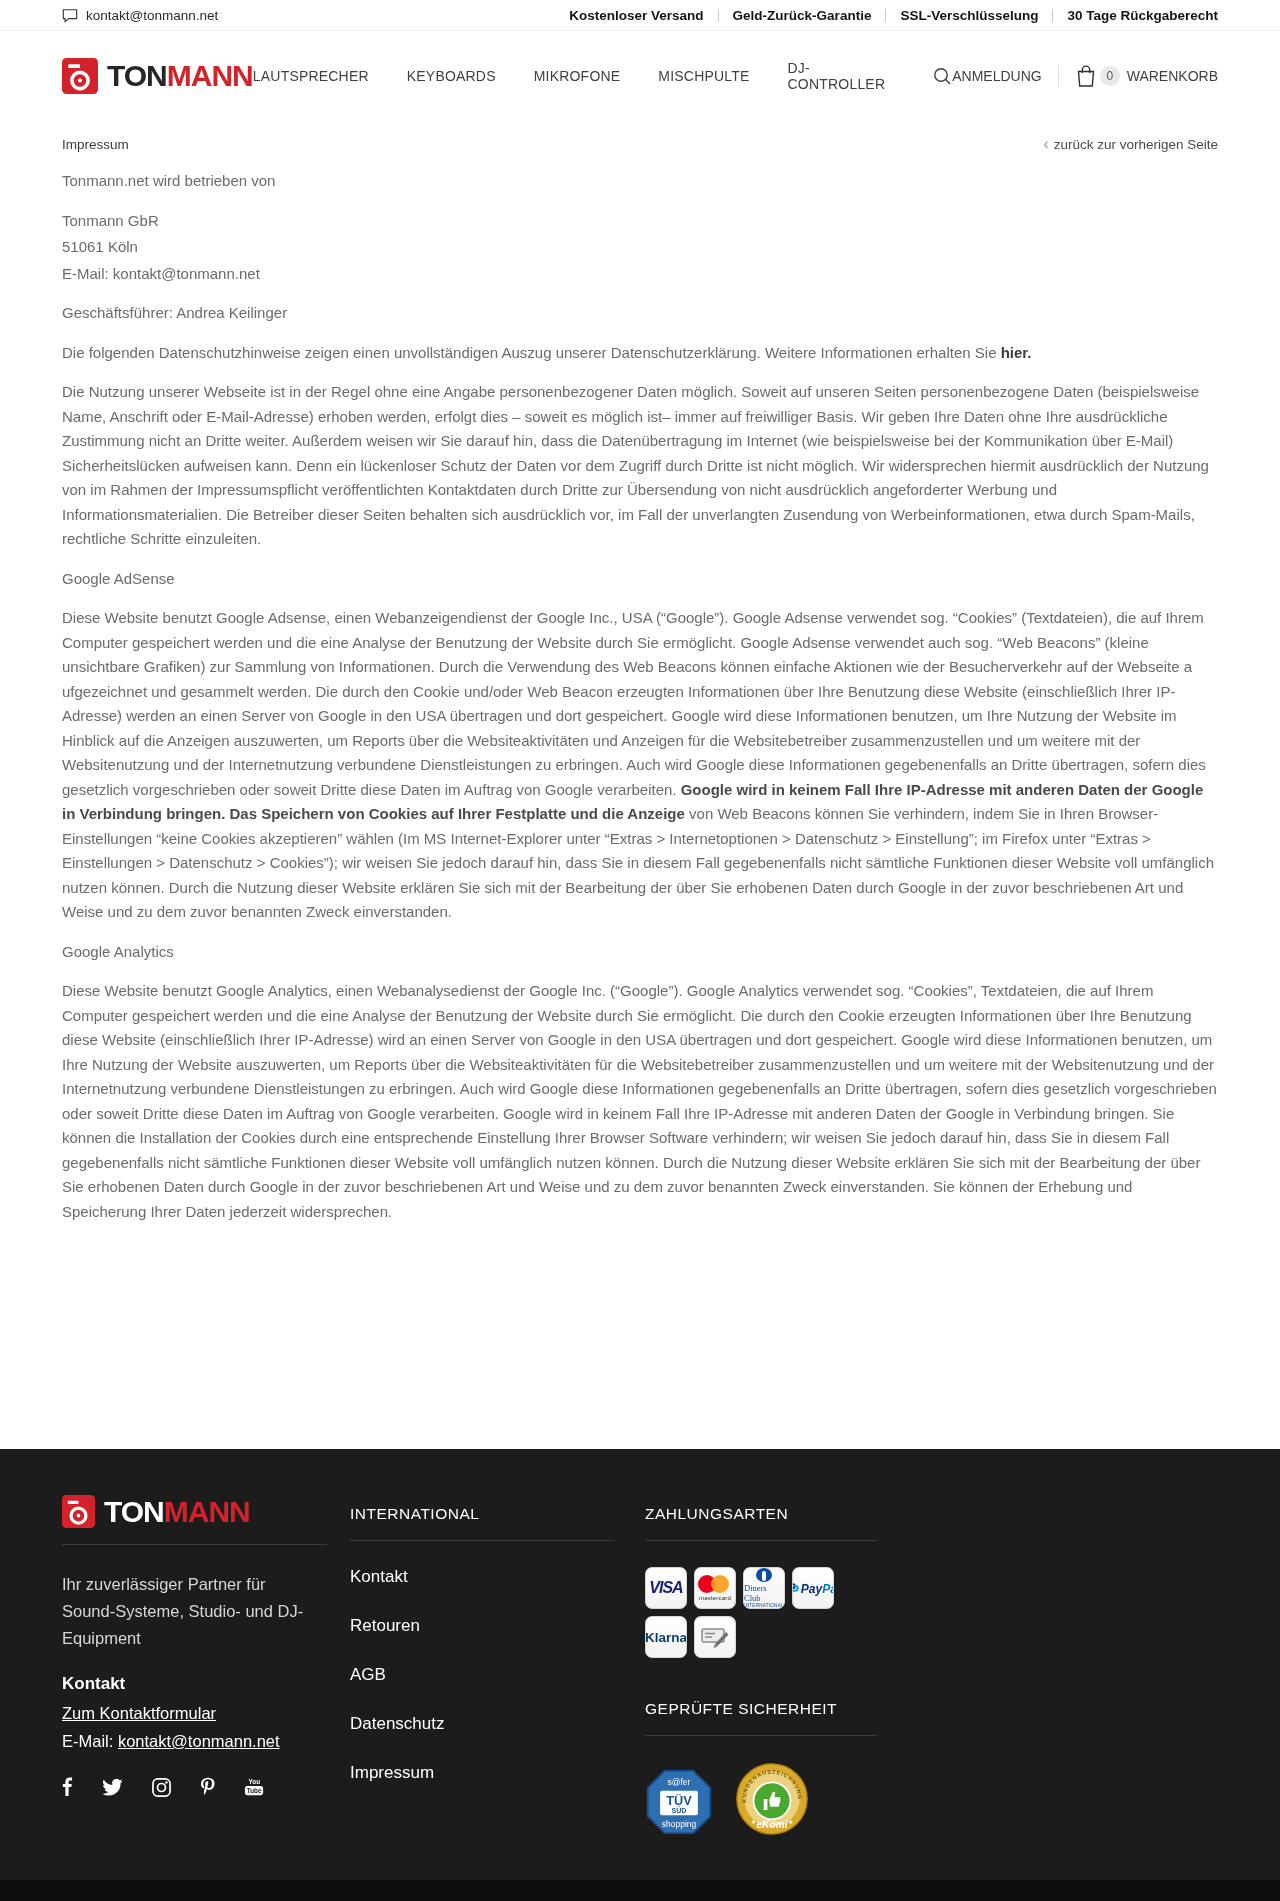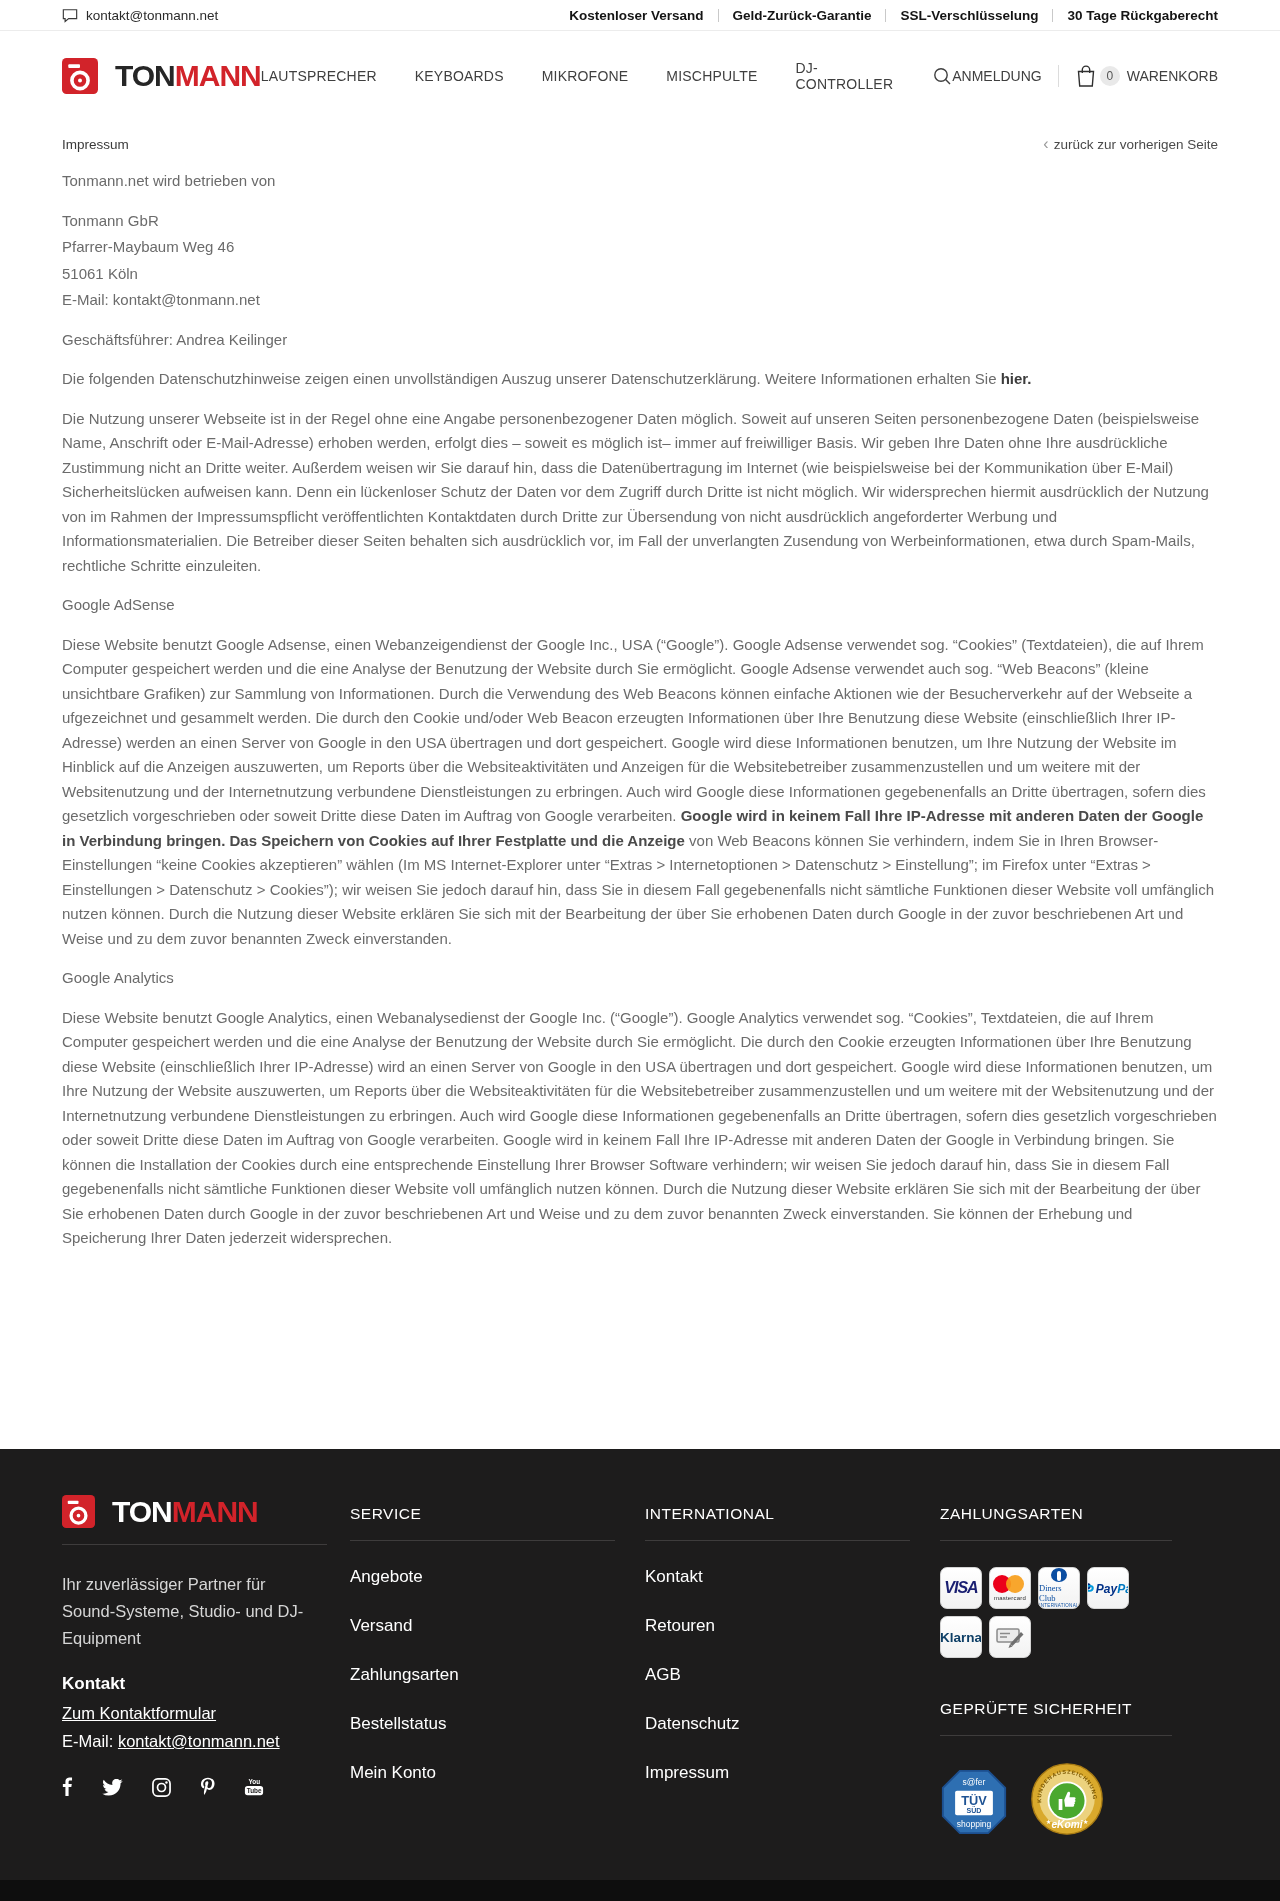--- a/index.html
+++ b/index.html
@@ -12,21 +12,21 @@
   
   .topbar { background:#fff; border-bottom:1px solid #ececec; }
   .topbar-inner { height:30px; display:flex; align-items:center; justify-content:space-between; }
   .topbar-left { display:flex; align-items:center; gap:8px; font-size:13.5px; color:#2b2b2b; }
   .topbar-right { display:flex; align-items:center; gap:14px; font-size:13.5px; font-weight:bold; color:#141414; }
   .usp-sep { width:1px; height:13px; background:#c9c9c9; }
 
   
   .header-inner { height:90px; display:flex; align-items:center; justify-content:space-between; }
   .logo { display:flex; align-items:center; gap:9px; }
-  .logo-text { font-size:30px; font-weight:700; letter-spacing:-1px; line-height:1;margin-left:8px; }
+  .logo-text { font-size:30px; font-weight:700; letter-spacing:-1px; line-height:1; }
   .logo-text .ton { color:#262626; }
   .logo-text .mann { color:#d2232a; }
   .footer .logo-text .ton { color:#fff; }
   .main-nav { display:flex; align-items:center; gap:38px; font-size:14px; color:#3f3f3f; letter-spacing:.2px; }
   .header-right { display:flex; align-items:center; gap:16px; font-size:14px; color:#3f3f3f; }
   .vsep { width:1px; height:22px; background:#dcdcdc; }
   .cart { display:flex; align-items:center; gap:7px; }
   .cart-badge { width:20px; height:20px; border-radius:50%; background:#e9e9e9; color:#555;
                 font-size:12px; display:flex; align-items:center; justify-content:center; margin-left:-4px; }
 
@@ -165,21 +165,20 @@
       <span class="chev">‹</span>
       <span>zurück zur vorherigen Seite</span>
     </a>
   </div>
 
   <main>
     <div class="container content">
       <p>Tonmann.net wird betrieben von</p>
       <p class="addr">
         <span>Tonmann GbR</span>
-        <span>Pfarrer-Maybaum Weg 46</span>
         <span>51061 Köln</span>
         <span>E-Mail: kontakt@tonmann.net</span>
       </p>
       <p>Geschäftsführer: Andrea Keilinger</p>
       <p><span>Die folgenden Datenschutzhinweise zeigen einen unvollständigen Auszug unserer Datenschutzerklärung. Weitere Informationen erhalten Sie </span><a class="dark-link">hier.</a></p>
       <p>Die Nutzung unserer Webseite ist in der Regel ohne eine Angabe personenbezogener Daten möglich. Soweit auf unseren Seiten personenbezogene Daten (beispielsweise Name, Anschrift oder E-Mail-Adresse) erhoben werden, erfolgt dies – soweit es möglich ist– immer auf freiwilliger Basis. Wir geben Ihre Daten ohne Ihre ausdrückliche Zustimmung nicht an Dritte weiter. Außerdem weisen wir Sie darauf hin, dass die Datenübertragung im Internet (wie beispielsweise bei der Kommunikation über E-Mail) Sicherheitslücken aufweisen kann. Denn ein lückenloser Schutz der Daten vor dem Zugriff durch Dritte ist nicht möglich. Wir widersprechen hiermit ausdrücklich der Nutzung von im Rahmen der Impressumspflicht veröffentlichten Kontaktdaten durch Dritte zur Übersendung von nicht ausdrücklich angeforderter Werbung und Informationsmaterialien. Die Betreiber dieser Seiten behalten sich ausdrücklich vor, im Fall der unverlangten Zusendung von Werbeinformationen, etwa durch Spam-Mails, rechtliche Schritte einzuleiten.</p>
       <p>Google AdSense</p>
       <p><span>Diese Website benutzt Google Adsense, einen Webanzeigendienst der Google Inc., USA (“Google”). Google Adsense verwendet sog. “Cookies” (Textdateien), die auf Ihrem Computer gespeichert werden und die eine Analyse der Benutzung der Website durch Sie ermöglicht. Google Adsense verwendet auch sog. “Web Beacons” (kleine unsichtbare Grafiken) zur Sammlung von Informationen. Durch die Verwendung des Web Beacons können einfache Aktionen wie der Besucherverkehr auf der Webseite a ufgezeichnet und gesammelt werden. Die durch den Cookie und/oder Web Beacon erzeugten Informationen über Ihre Benutzung diese Website (einschließlich Ihrer IP-Adresse) werden an einen Server von Google in den USA übertragen und dort gespeichert. Google wird diese Informationen benutzen, um Ihre Nutzung der Website im Hinblick auf die Anzeigen auszuwerten, um Reports über die Websiteaktivitäten und Anzeigen für die Websitebetreiber zusammenzustellen und um weitere mit der Websitenutzung und der Internetnutzung verbundene Dienstleistungen zu erbringen. Auch wird Google diese Informationen gegebenenfalls an Dritte übertragen, sofern dies gesetzlich vorgeschrieben oder soweit Dritte diese Daten im Auftrag von Google verarbeiten. </span><strong>Google wird in keinem Fall Ihre IP-Adresse mit anderen Daten der Google in Verbindung bringen. Das Speichern von Cookies auf Ihrer Festplatte und die Anzeige</strong><span> von Web Beacons können Sie verhindern, indem Sie in Ihren Browser-Einstellungen “keine Cookies akzeptieren” wählen (Im MS Internet-Explorer unter “Extras &gt; Internetoptionen &gt; Datenschutz &gt; Einstellung”; im Firefox unter “Extras &gt; Einstellungen &gt; Datenschutz &gt; Cookies”); wir weisen Sie jedoch darauf hin, dass Sie in diesem Fall gegebenenfalls nicht sämtliche Funktionen dieser Website voll umfänglich nutzen können. Durch die Nutzung dieser Website erklären Sie sich mit der Bearbeitung der über Sie erhobenen Daten durch Google in der zuvor beschriebenen Art und Weise und zu dem zuvor benannten Zweck einverstanden.</span></p>
       <p>Google Analytics</p>
       <p>Diese Website benutzt Google Analytics, einen Webanalysedienst der Google Inc. (“Google”). Google Analytics verwendet sog. “Cookies”, Textdateien, die auf Ihrem Computer gespeichert werden und die eine Analyse der Benutzung der Website durch Sie ermöglicht. Die durch den Cookie erzeugten Informationen über Ihre Benutzung diese Website (einschließlich Ihrer IP-Adresse) wird an einen Server von Google in den USA übertragen und dort gespeichert. Google wird diese Informationen benutzen, um Ihre Nutzung der Website auszuwerten, um Reports über die Websiteaktivitäten für die Websitebetreiber zusammenzustellen und um weitere mit der Websitenutzung und der Internetnutzung verbundene Dienstleistungen zu erbringen. Auch wird Google diese Informationen gegebenenfalls an Dritte übertragen, sofern dies gesetzlich vorgeschrieben oder soweit Dritte diese Daten im Auftrag von Google verarbeiten. Google wird in keinem Fall Ihre IP-Adresse mit anderen Daten der Google in Verbindung bringen. Sie können die Installation der Cookies durch eine entsprechende Einstellung Ihrer Browser Software verhindern; wir weisen Sie jedoch darauf hin, dass Sie in diesem Fall gegebenenfalls nicht sämtliche Funktionen dieser Website voll umfänglich nutzen können. Durch die Nutzung dieser Website erklären Sie sich mit der Bearbeitung der über Sie erhobenen Daten durch Google in der zuvor beschriebenen Art und Weise und zu dem zuvor benannten Zweck einverstanden. Sie können der Erhebung und Speicherung Ihrer Daten jederzeit widersprechen.</p>
@@ -232,31 +231,20 @@
           <a>
             <svg width="20" height="20" viewBox="0 0 22 22">
               <text x="5" y="8" font-size="7" font-weight="bold" fill="#fff" font-family="Liberation Sans,sans-serif">You</text>
               <rect x="1" y="10" width="20" height="10" rx="3" fill="#fff"></rect>
               <text x="3" y="17.6" font-size="7" font-weight="bold" fill="#1d1c1c" font-family="Liberation Sans,sans-serif">Tube</text>
             </svg>
           </a>
         </div>
       </div>
 
-      <div class="fcol">
-        <h4>SERVICE</h4>
-        <hr class="fdiv">
-        <div class="flist">
-          <a>Angebote</a>
-          <a>Versand</a>
-          <a>Zahlungsarten</a>
-          <a>Bestellstatus</a>
-          <a>Mein Konto</a>
-        </div>
-      </div>
 
       <div class="fcol">
         <h4>INTERNATIONAL</h4>
         <hr class="fdiv">
         <div class="flist">
           <a>Kontakt</a>
           <a>Retouren</a>
           <a>AGB</a>
           <a>Datenschutz</a>
           <a>Impressum</a>

